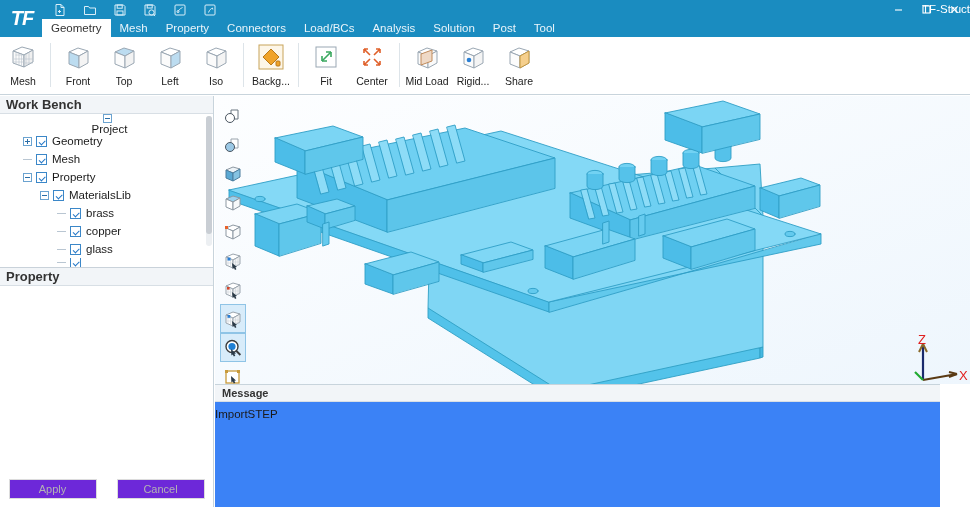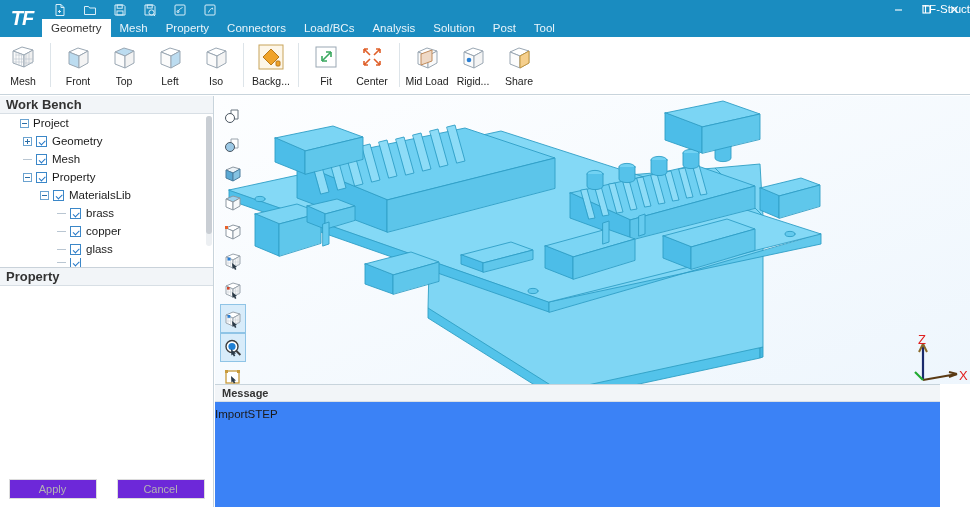--- a/index.html
+++ b/index.html
@@ -380,21 +380,21 @@
           </div>
           <div class="rlabel">Share</div>
         </div>
       </div>
     </div>
 
   <div class="leftpanel">
     <div class="panelhdr">Work Bench</div>
     <div class="treewrap">
       <div id="tree">
-          <div class="tnode" style="padding-left: 20px;">
+          <div class="tnode" style="padding-left: 6px; flex-direction: column;">
             <span class="exp"></span>
             <span>Project</span>
           </div>
           <div class="tnode" style="padding-left: 23px;">
             <span class="exp plus"></span>
             <span class="chk"></span>
             <span>Geometry</span>
           </div>
           <div class="tnode" style="padding-left: 23px;">
             <span class="exp none"></span>

